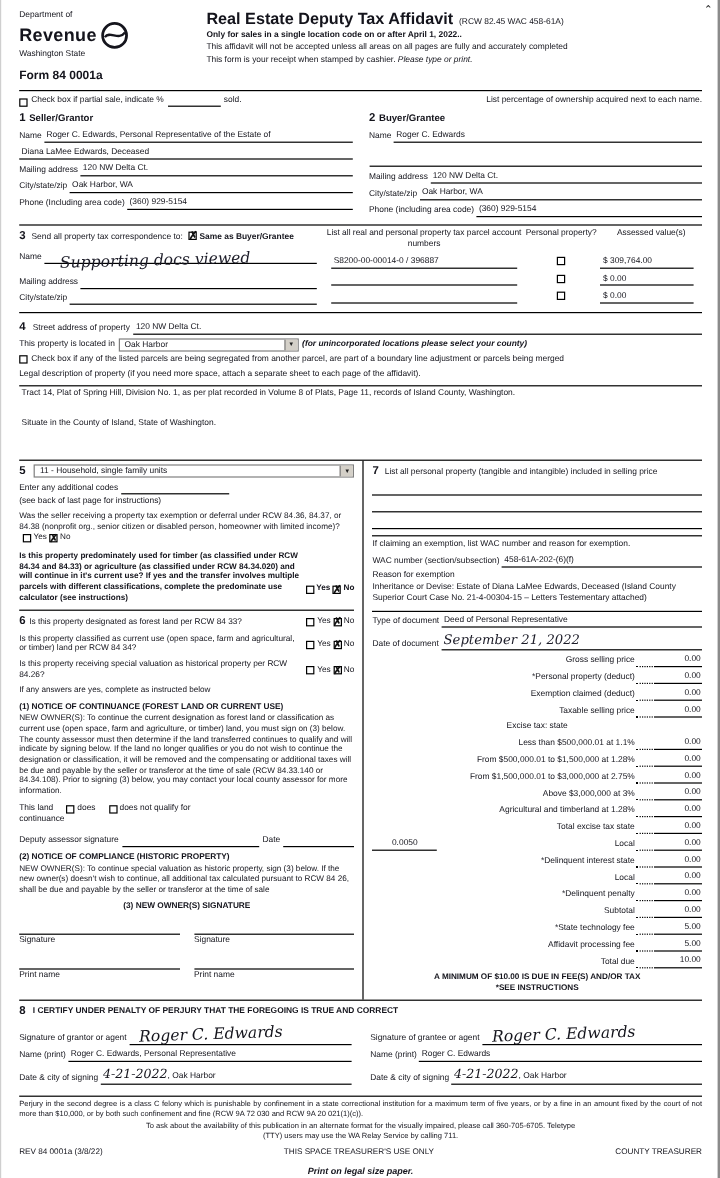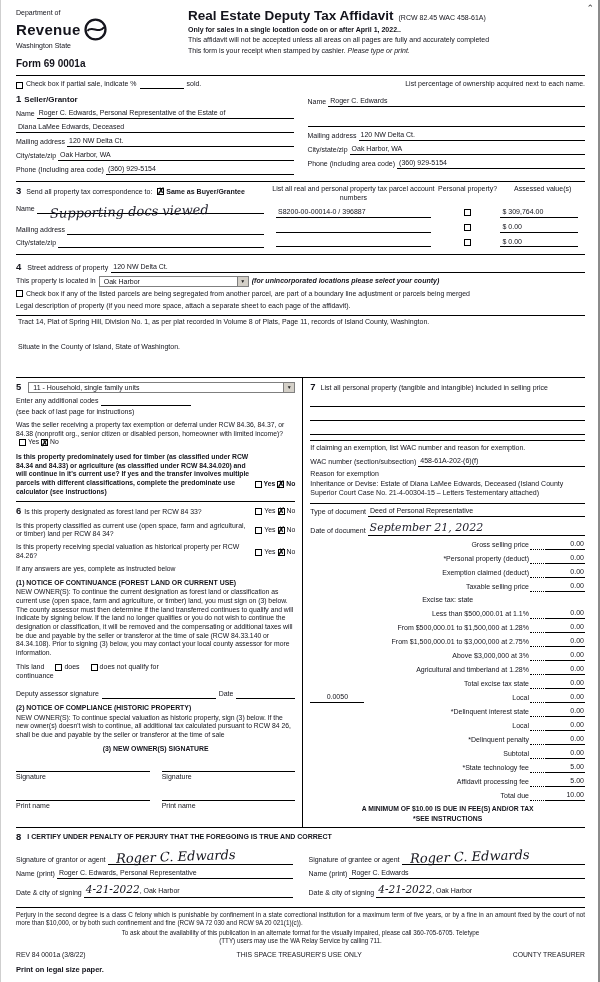--- a/index.html
+++ b/index.html
@@ -1,21 +1,21 @@
 <!DOCTYPE html>
 <html><head>
 <meta charset="utf-8">
 <style>
 *{margin:0;padding:0;box-sizing:border-box}
 body{width:600px;height:982px;overflow:hidden;background:#f6f6f4;font-family:"Liberation Sans",sans-serif;color:#14141c;font-size:7px;line-height:1.28}
 .page{position:relative;width:600px;height:982px;background:#fff;padding:5px 13px 0 15px;border-right:2px solid #8b8b8b;border-left:1px solid #cfcfcf}
 .bold{font-weight:bold}.ital{font-style:italic}
 .scrollup{position:absolute;top:3px;right:4px;font-size:9px;color:#333;cursor:pointer}
 
-.hdr{display:flex;gap:22px;border-bottom:1px solid #000;padding-bottom:4px}
+.hdr{display:flex;gap:6px;border-bottom:1px solid #000;padding-bottom:4px}
 .hdr-left{width:150px;flex:none;padding-top:4px}
 .dept{font-size:7px}
 .agency-row{display:flex;align-items:center;gap:3px}
 .agency-name{font-size:15px;font-weight:bold;letter-spacing:.3px}
 .logo svg{display:block}
 .state{font-size:7px;margin-top:1px}
 .form-no{font-size:10px;font-weight:bold;margin-top:7px}
 .hdr-main{flex:1;padding-top:2px}
 .title{font-size:13.5px;font-weight:bold}
 .rcw{font-size:7px;margin-left:3px}
@@ -93,42 +93,42 @@
 .s8col{flex:1}
 .sigline{height:15px;position:relative}
 .sig{font-family:"DejaVu Serif",serif;font-style:italic;font-size:13px;white-space:nowrap;display:inline-block;transform:rotate(-2deg);position:absolute;left:8px;bottom:-1px}
 .hand2{font-family:"DejaVu Serif",serif;font-style:italic;font-size:10.5px}
 
 .foot{border-top:1px solid #000;margin-top:5px;padding-top:3px;position:relative;height:70px}
 .perj{font-size:6.3px;text-align:justify}
 .altc{font-size:6.3px;text-align:center;margin-top:2px}
 .frow{display:flex;justify-content:space-between;margin-top:6px;font-size:6.8px}
 .frowwrap{position:relative}
-.legalpaper{text-align:left;font-weight:bold;font-size:7.5px;margin-top:5px}
+.legalpaper{text-align:center;font-style:italic;font-weight:bold;font-size:7.5px;margin-top:5px}
 </style>
 </head>
 <body>
 
 <div class="page">
   <span class="scrollup">⌃</span>
 
   <div class="hdr">
     <div class="hdr-left">
       <div class="dept">Department of</div>
       <div class="agency-row">
         <span class="agency-name">Revenue</span>
         <span class="logo">
             <svg width="23" height="23" viewBox="0 0 24 24">
               <circle cx="12" cy="12" r="10.4" fill="none" stroke="#15151d" stroke-width="2.4"></circle>
               <path d="M3.5 13.5 C 8 7.5, 15.5 17, 21 9.5" fill="none" stroke="#15151d" stroke-width="2"></path>
             </svg>
           </span>
       </div>
       <div class="state">Washington State</div>
-      <div class="form-no">Form 69 0001a</div>
+      <div class="form-no">Form 84 0001a</div>
     </div>
     <div class="hdr-main">
       <div>
         <span class="title">Real Estate Deputy Tax Affidavit</span>
         <span class="rcw">(RCW 82.45 WAC 458-61A)</span>
       </div>
       <div class="sub sub1">Only for sales in a single location code on or after April 1, 2022..</div>
       <div class="sub">This affidavit will not be accepted unless all areas on all pages are fully and accurately completed</div>
       <div class="sub"><span>This form is your receipt when stamped by cashier. </span><span class="ital">Please type or print.</span></div>
     </div>
@@ -160,20 +160,21 @@
       <div class="fld">
         <span class="lbl">City/state/zip</span>
         <span class="ul">Oak Harbor, WA</span>
       </div>
       <div class="fld">
         <span class="lbl">Phone (Including area code)</span>
         <span class="ul">(360) 929-5154</span>
       </div>
     </div>
     <div class="col">
+      <div><span class="snum">2</span><span class="stitle">Buyer/Grantee</span></div>
       <div class="fld">
         <span class="lbl">Name</span>
         <span class="ul">Roger C. Edwards</span>
       </div>
       <div class="fld" style="margin-top:11px">
         <span class="ul"></span>
       </div>
       <div class="fld">
         <span class="lbl">Mailing address</span>
         <span class="ul">120 NW Delta Ct.</span>

